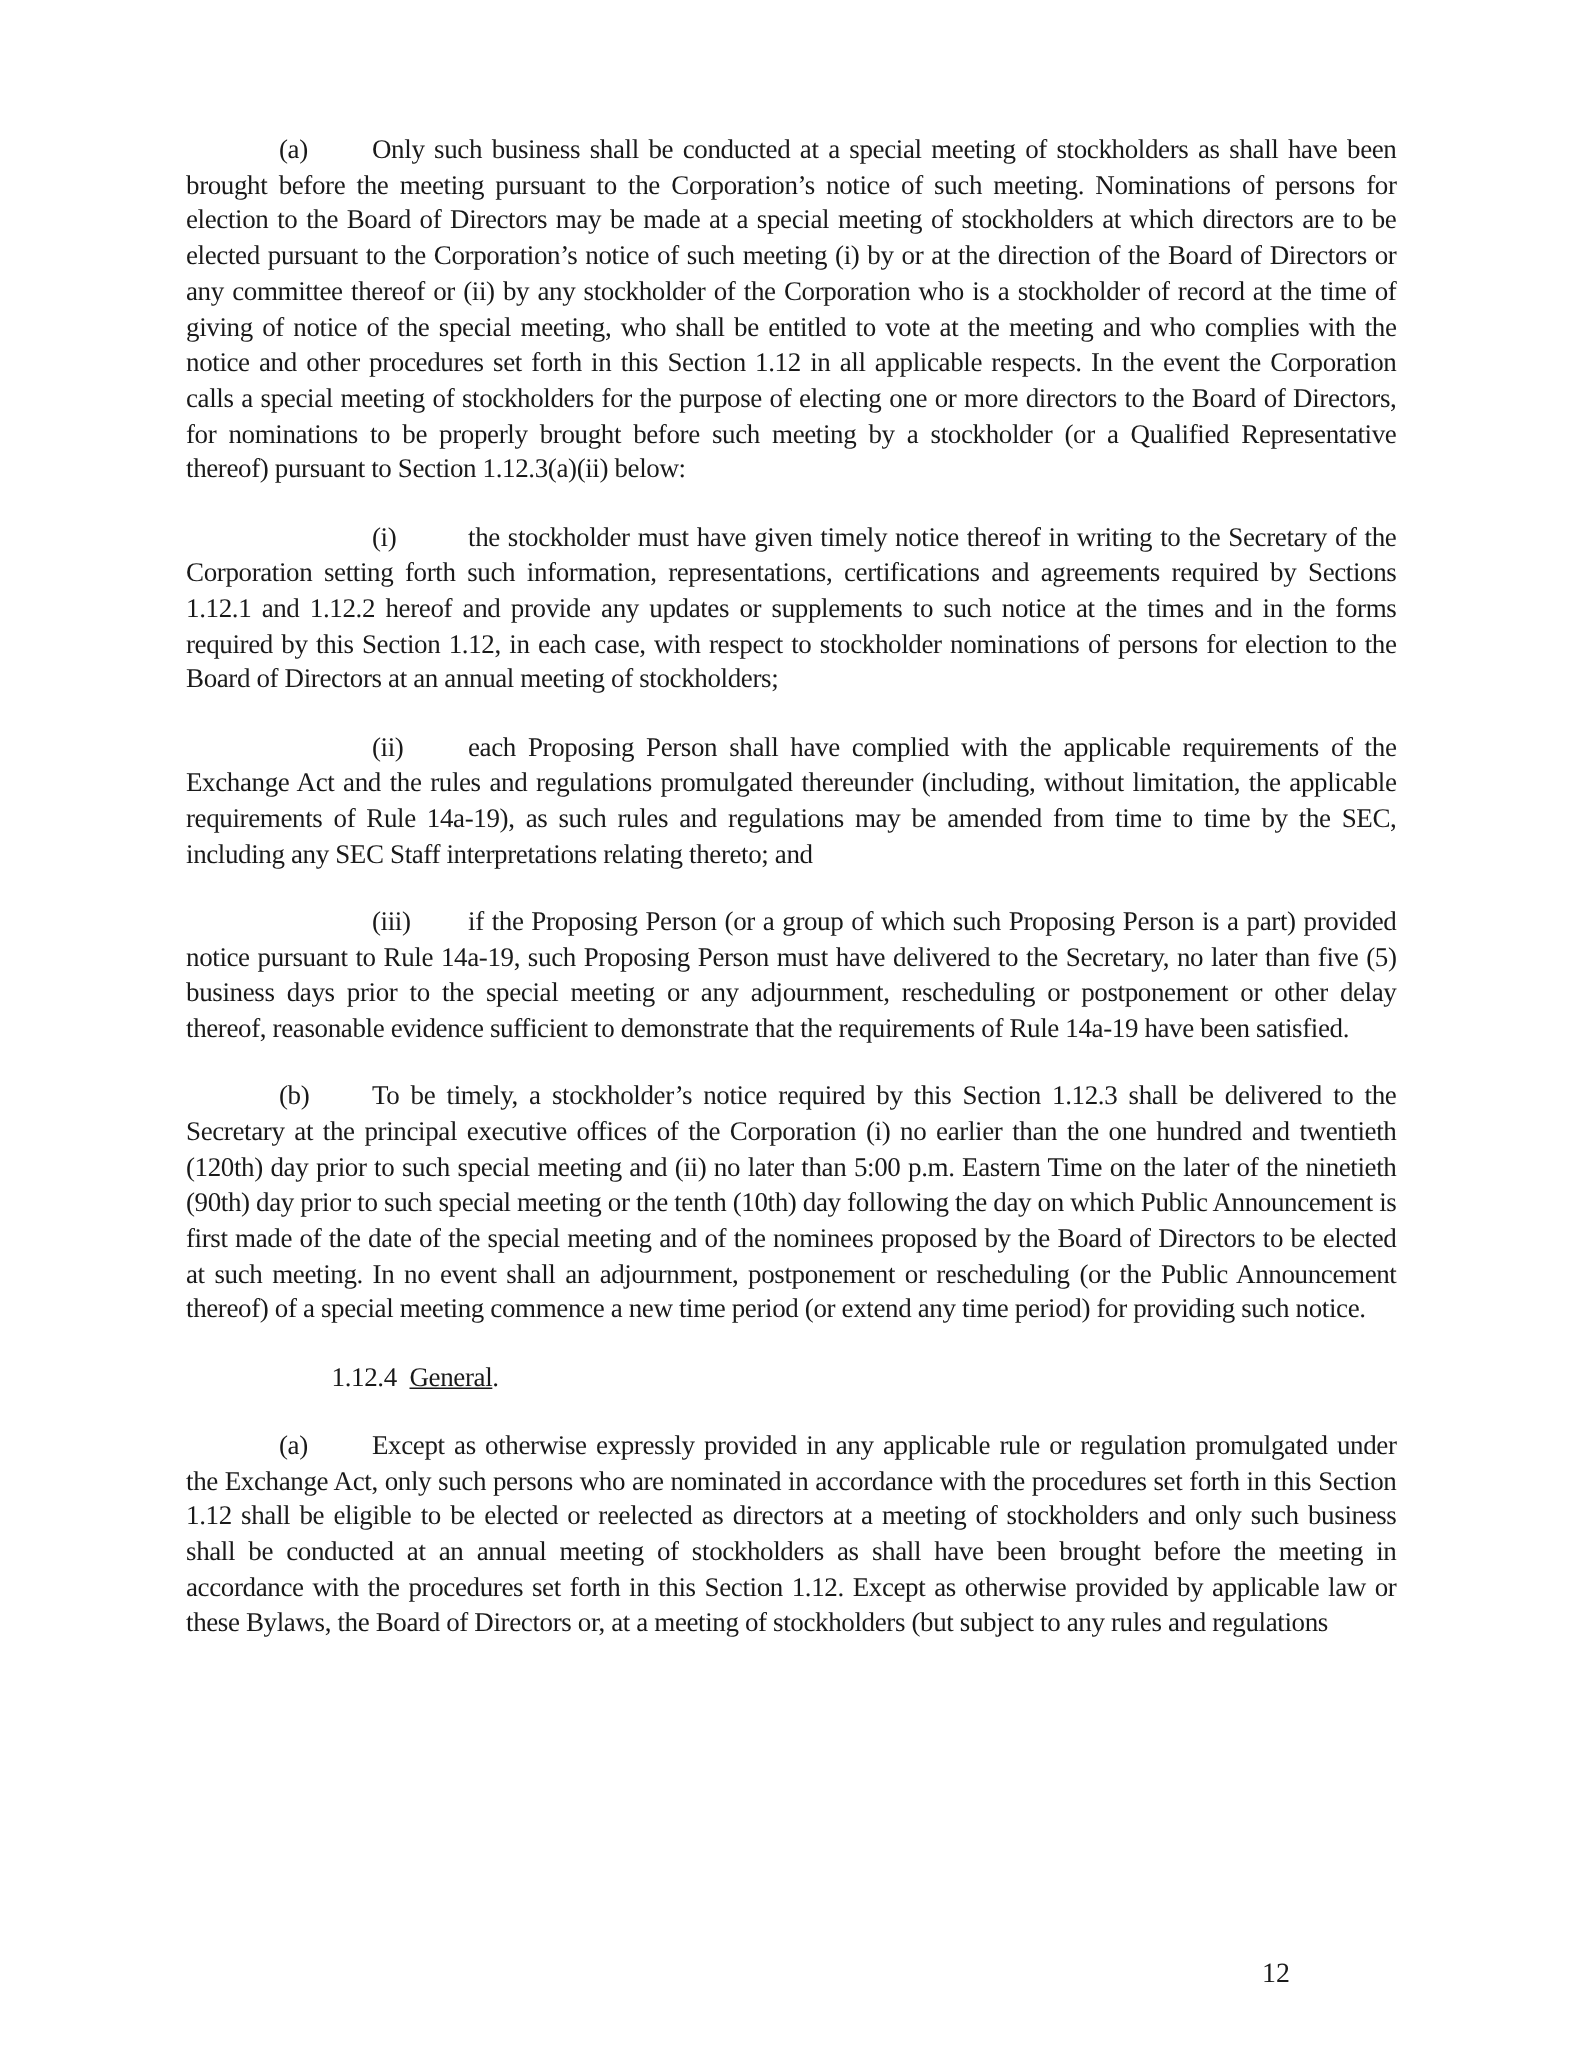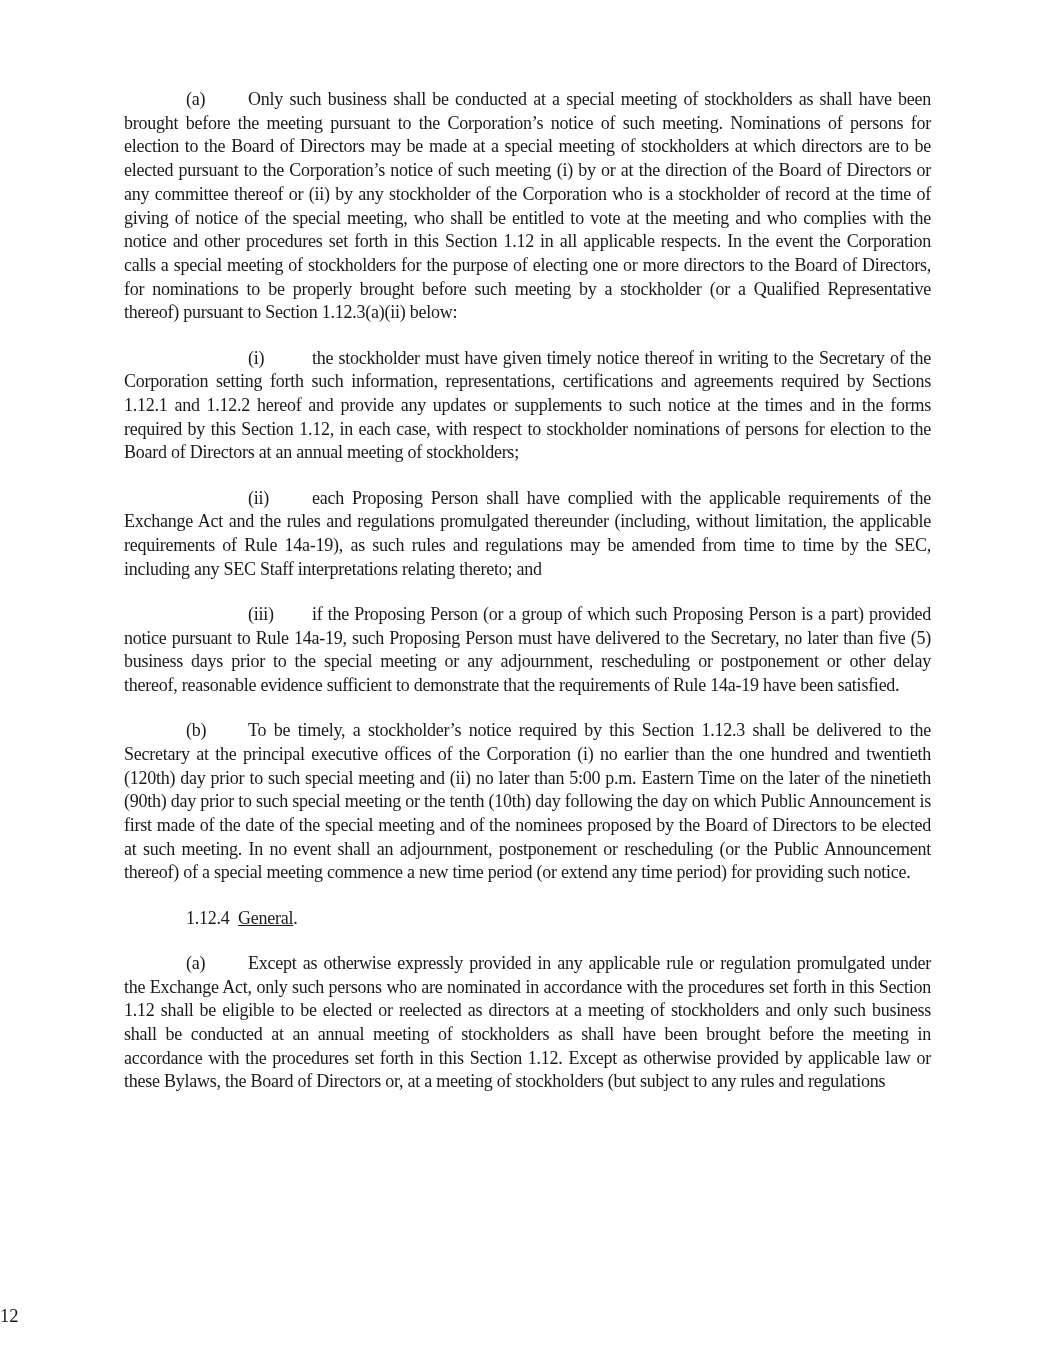--- a/index.html
+++ b/index.html
@@ -28,32 +28,33 @@
       display: inline-block;
       margin-left: 62px;
       width: 62px;
     }
     .sub .label {
       display: inline-block;
       margin-left: 124px;
       width: 64px;
     }
     .heading {
-      margin-left: 62px;
+      margin-left: 97px;
       text-align: left;
     }
     .heading .title { text-decoration: underline; }
     .page-number {
       position: absolute;
       left: 0;
       width: 849px;
       top: 1305px;
-      text-align: left;
+      text-align: right;
       font-size: 18.6px;
       color: #1a1a1a;
+      padding-left: 11px;
     }
   </style>
 </head>
 <body>
 
 <div class="page">
 
   <p class="para">
     <span class="label">(a)</span><span>Only such business shall be conducted at a special meeting of stockholders as shall have been brought before the meeting pursuant to the Corporation’s notice of such meeting. Nominations of persons for election to the Board of Directors may be made at a special meeting of stockholders at which directors are to be elected pursuant to the Corporation’s notice of such meeting (i) by or at the direction of the Board of Directors or any committee thereof or (ii) by any stockholder of the Corporation who is a stockholder of record at the time of giving of notice of the special meeting, who shall be entitled to vote at the meeting and who complies with the notice and other procedures set forth in this Section 1.12 in all applicable respects.  In the event the Corporation calls a special meeting of stockholders for the purpose of electing one or more directors to the Board of Directors, for nominations to be properly brought before such meeting by a stockholder (or a Qualified Representative thereof) pursuant to Section 1.12.3(a)(ii) below:</span>
   </p>

